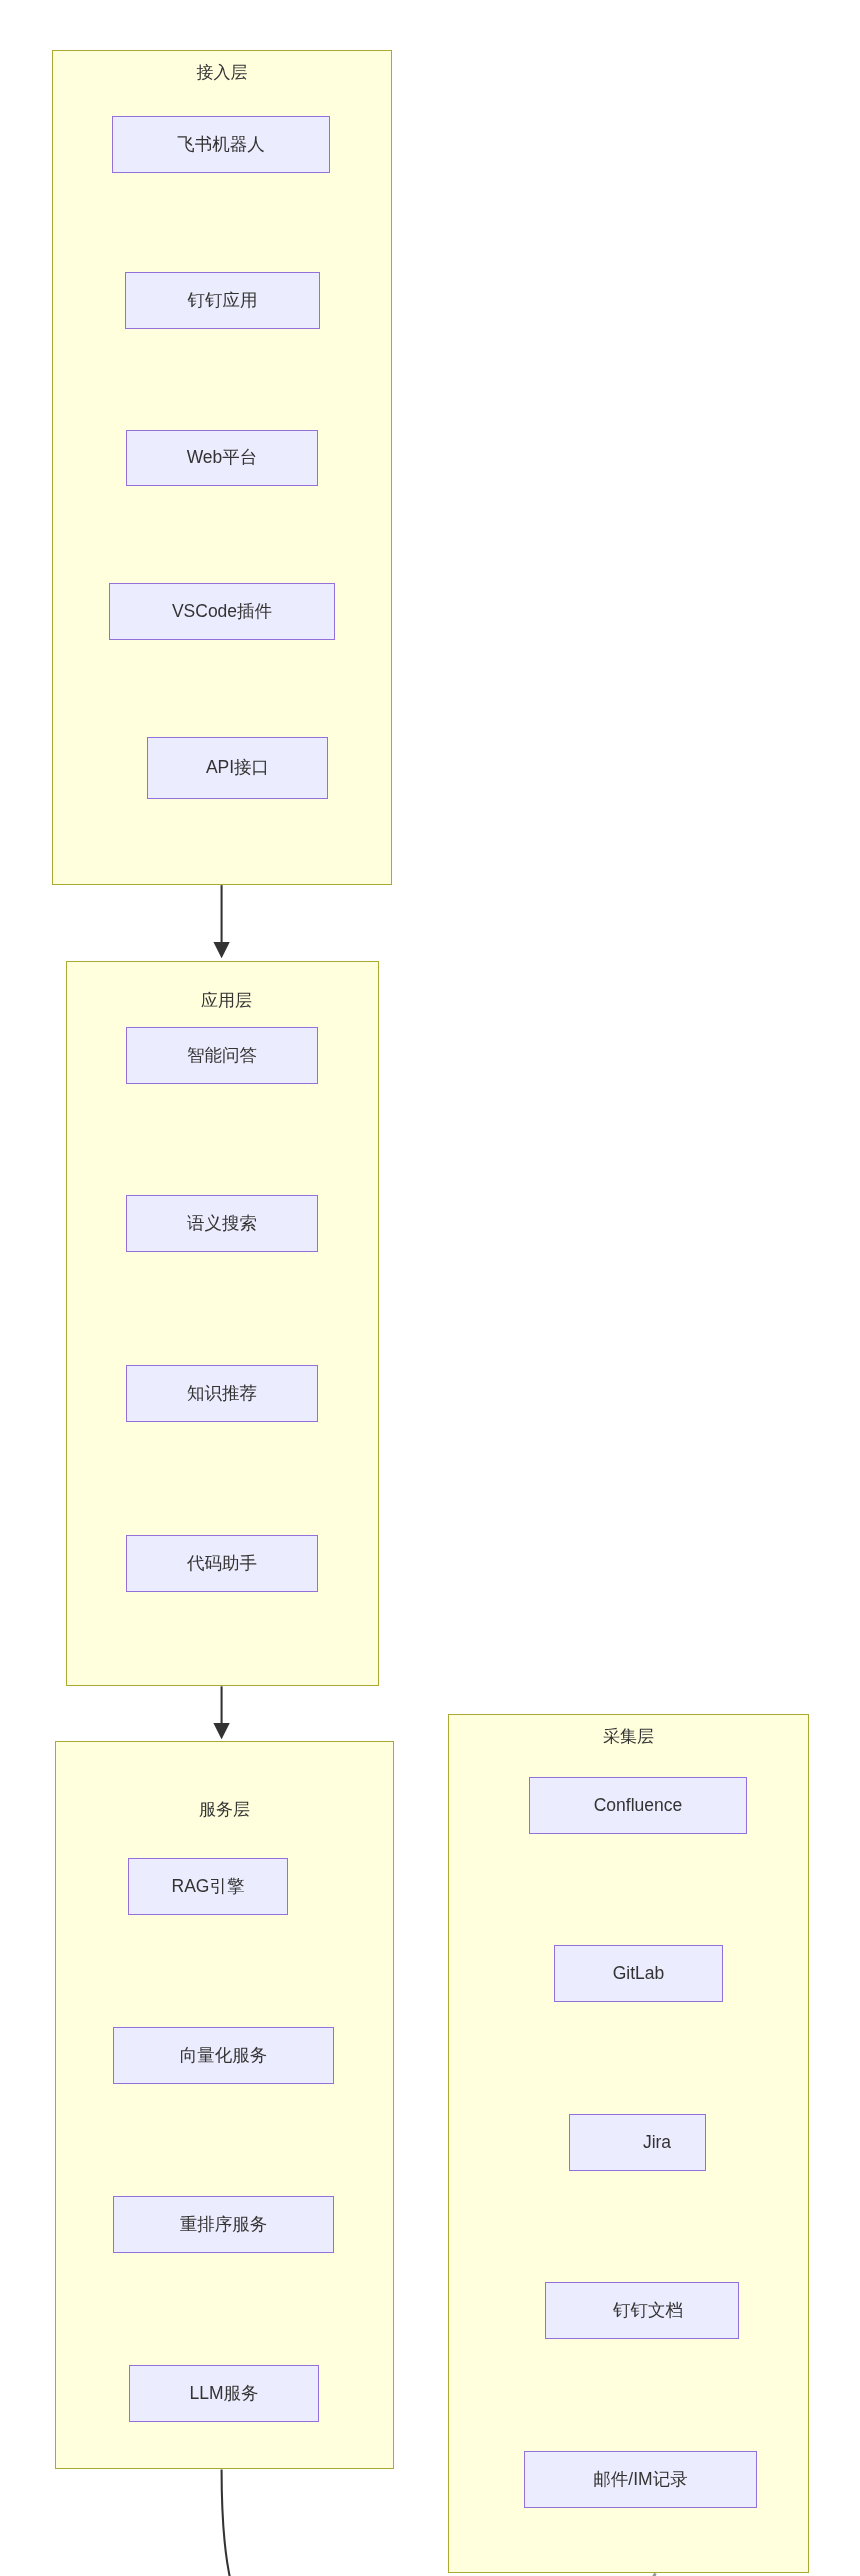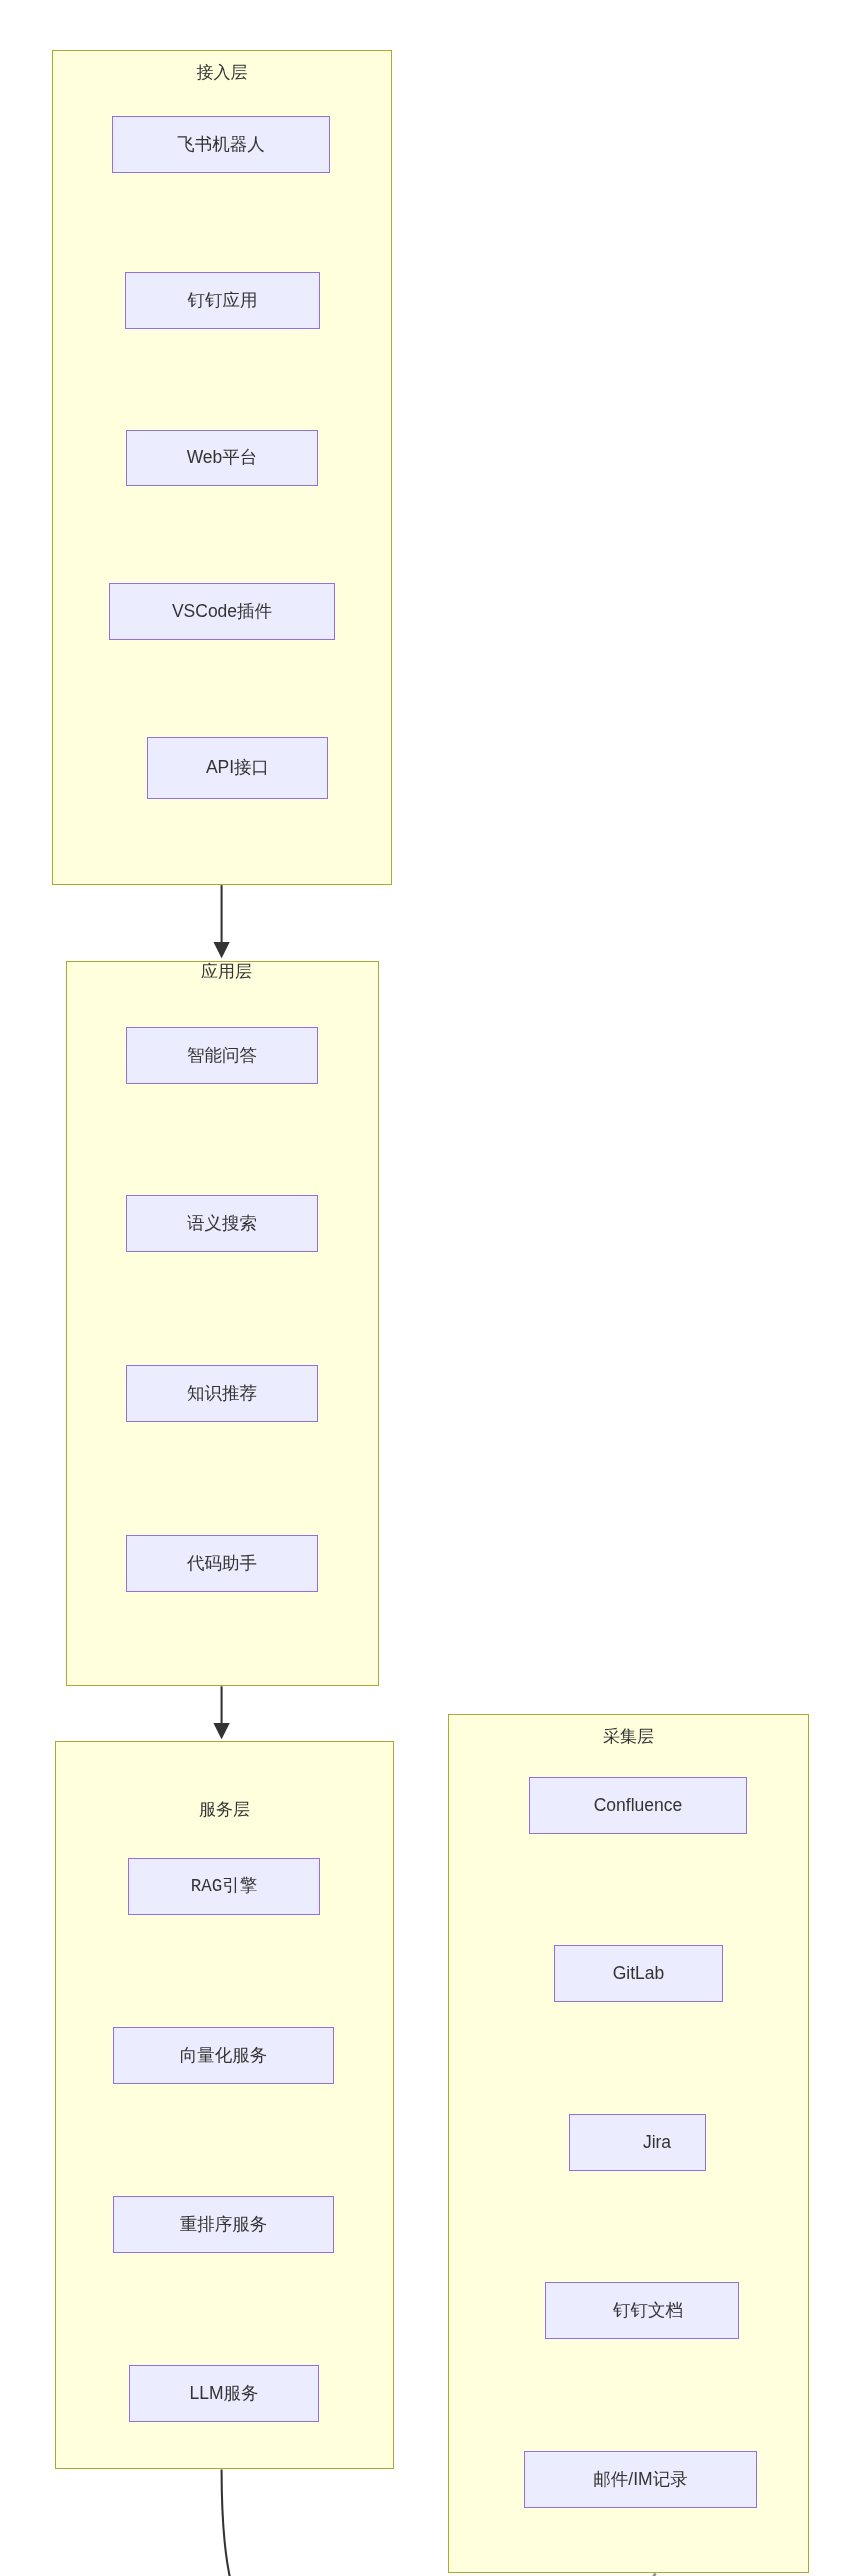--- a/index.html
+++ b/index.html
@@ -93,31 +93,31 @@
   <div class="layer" style="left:52px; top:50px; width:340px; height:835px;">
     <div class="layer-title" style="top:13.4px;">接入层</div>
   </div>
   <div class="node" style="left:112px; top:116px; width:218px; height:57px;">飞书机器人</div>
   <div class="node" style="left:125px; top:272px; width:195px; height:57px;">钉钉应用</div>
   <div class="node" style="left:126px; top:430px; width:192px; height:56px;">Web平台</div>
   <div class="node" style="left:109px; top:583px; width:226px; height:57px;">VSCode插件</div>
   <div class="node" style="left:131px; top:737px; width:181px; height:62px;margin-left:16px;">API接口</div>
 
   <div class="layer" style="left:66px; top:961px; width:313px; height:725px;">
-    <div class="layer-title" style="top:1px;padding-left:8px;">应用层</div>
+    <div class="layer-title" style="top:30px;padding-left:8px;">应用层</div>
   </div>
   <div class="node" style="left:126px; top:1027px; width:192px; height:57px;">智能问答</div>
   <div class="node" style="left:126px; top:1195px; width:192px; height:57px;">语义搜索</div>
   <div class="node" style="left:126px; top:1365px; width:192px; height:57px;">知识推荐</div>
   <div class="node" style="left:126px; top:1535px; width:192px; height:57px;">代码助手</div>
 
   <div class="layer" style="left:55px; top:1741px; width:339px; height:728px;">
     <div class="layer-title" style="top:13.4px;margin-top:46px;">服务层</div>
   </div>
-  <div class="node" style="left:128px; top:1858px; width:192px; height:57px;font-family:Liberation Mono, monospace;">RAG引擎</div>
+  <div class="node" style="left:128px; top:1858px; width:160px; height:57px;">RAG引擎</div>
   <div class="node" style="left:113px; top:2027px; width:221px; height:57px;">向量化服务</div>
   <div class="node" style="left:113px; top:2196px; width:221px; height:57px;">重排序服务</div>
   <div class="node" style="left:129px; top:2365px; width:190px; height:57px;">LLM服务</div>
 
   <div class="layer" style="left:448px; top:1714px; width:361px; height:859px;">
     <div class="layer-title" style="top:13.4px;">采集层</div>
   </div>
   <div class="node" style="left:529px; top:1777px; width:218px; height:57px;">Confluence</div>
   <div class="node" style="left:554px; top:1945px; width:169px; height:57px;">GitLab</div>
   <div class="node" style="left:569px; top:2114px; width:137px; height:57px;padding-left:39px;">Jira</div>

